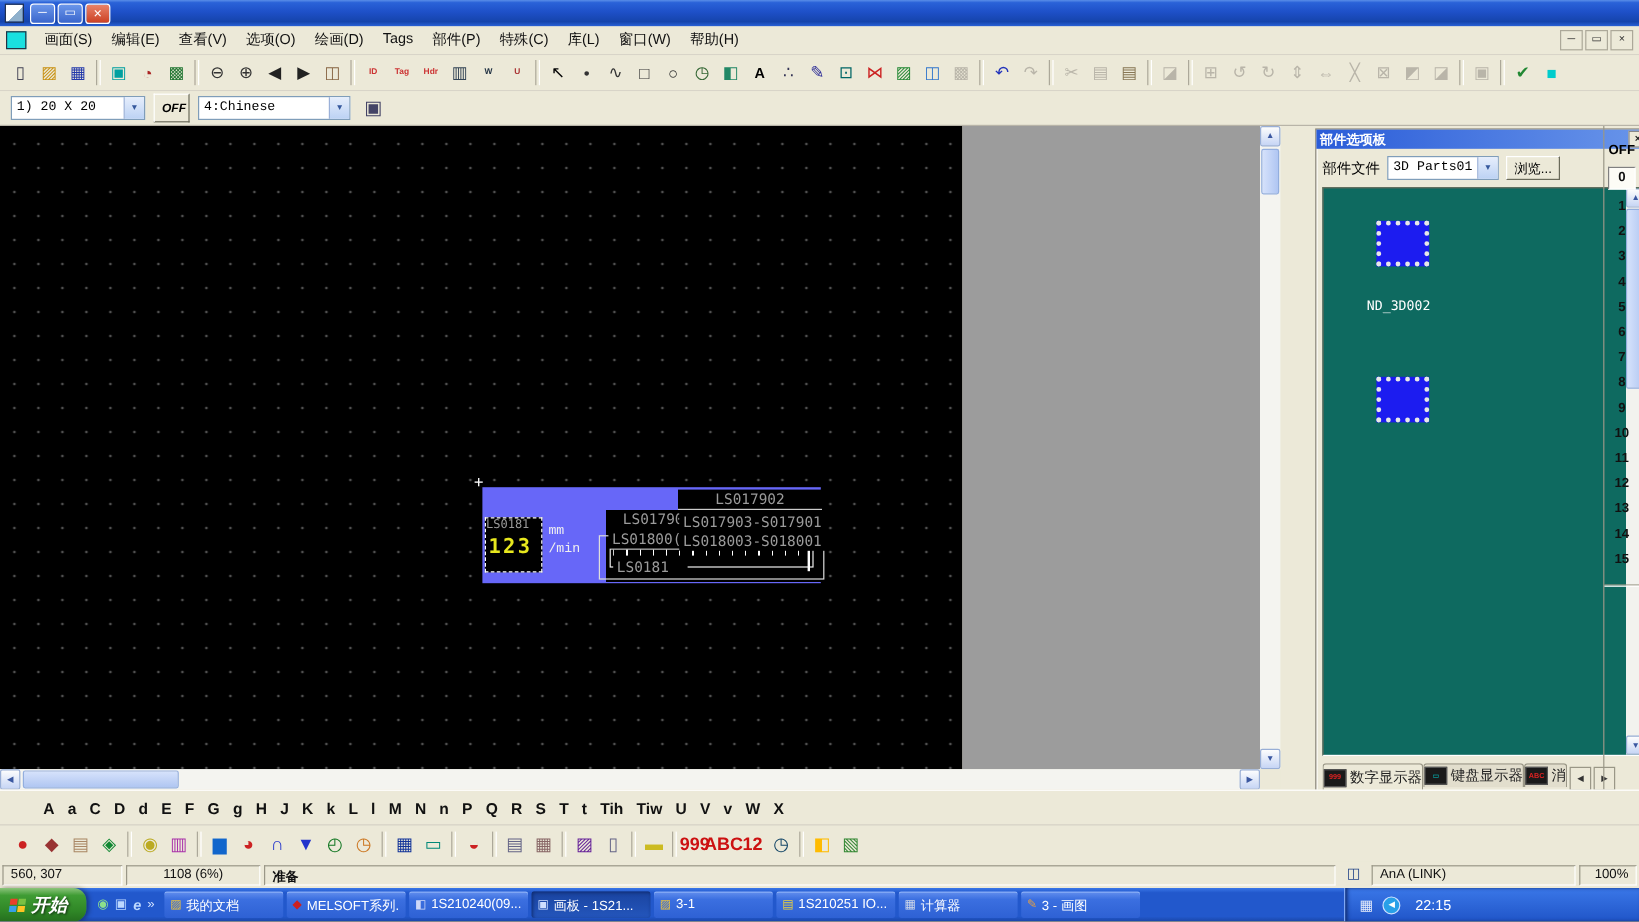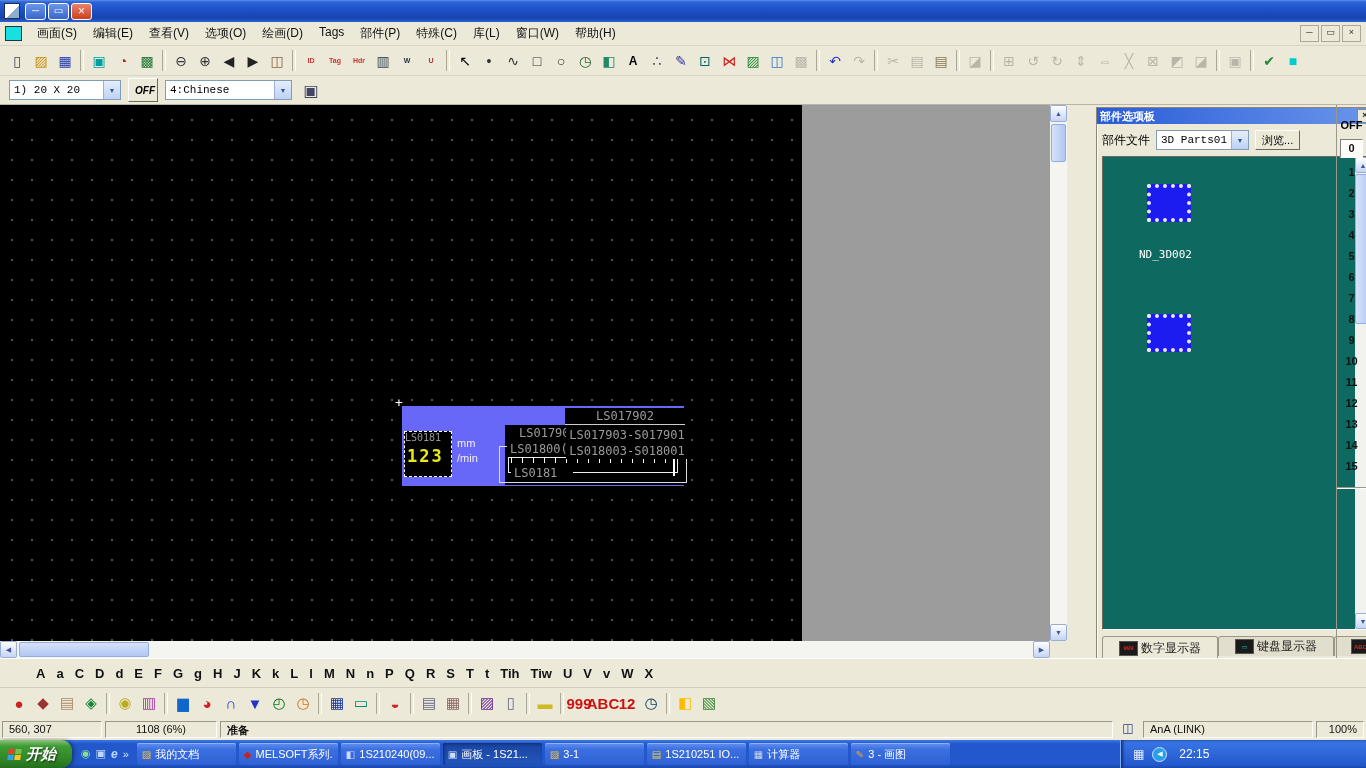--- a/index.html
+++ b/index.html
@@ -81,21 +81,21 @@
   .b2{left:516px;top:320px;}
   .b3{left:566px;top:322px;width:116px;text-align:center;}
   .b4{left:507px;top:336px;}
   .b5{left:566px;top:338px;width:116px;text-align:center;}
   .b6{left:511px;top:360px;width:56px;}
   .numdisp{position:absolute;left:404px;top:326px;width:48px;height:46px;background:#000;
     border:1px dashed #fff;box-sizing:border-box;}
   .nlabel{color:#999;font-family:"DejaVu Sans Mono",monospace;font-size:10px;line-height:12px;}
   .nval{color:#e8e81e;font-family:"DejaVu Sans Mono",monospace;font-weight:bold;font-size:17px;
     letter-spacing:2px;line-height:24px;padding-left:2px;}
-  .units{position:absolute;left:457px;top:331px;color:#f0f0f0;font-family:Liberation Sans, sans-serif;
+  .units{position:absolute;left:457px;top:331px;color:#f0f0f0;font-family:Liberation Mono, monospace;
     font-size:11px;line-height:15px;}
 
   
   .palette{position:absolute;left:1072px;top:2px;width:281px;height:554px;background:#ece9d8;
     border:1px solid #8a877a;box-shadow:inset 1px 1px 0 #fff;box-sizing:border-box;margin-left:24px;}
   .ptitle{height:16px;background:linear-gradient(90deg,#2a5cd8,#6a96ea);color:#fff;font-size:11px;
     font-weight:bold;display:flex;align-items:center;justify-content:space-between;padding:0 3px;}
   .pclose{width:14px;height:12px;background:#ece9d8;border:1px solid #888;color:#222;font-size:9px;
     line-height:10px;text-align:center;}
   .prow{display:flex;align-items:center;gap:6px;padding:6px 4px 4px 5px;}
@@ -111,21 +111,21 @@
   .part.p-checker .pic{border:4px dotted #e8e8e8;}
   .part.p-dashed .pic{border:2px dashed #fff;}
   .part .plabel{margin:26px 0 0 36px;color:#fff;font-size:11px;font-family:"DejaVu Sans Mono",monospace;}
   .psb{position:absolute;right:0;top:0;width:16px;height:100%;background:#f2f2ee;}
   .psb .sbtn{width:16px;height:16px;}
   .psb .pthumb{position:absolute;top:17px;left:0;width:16px;height:150px;
     background:linear-gradient(90deg,#d6e2fb,#b0c6f2);border:1px solid #93aede;border-radius:2px;box-sizing:border-box;}
   .psb .sbtn.bottom{position:absolute;bottom:0;}
   .ptabs{display:flex;align-items:flex-end;padding:3px 2px 0 5px;height:26px;}
   .ptabwrap{display:flex;}
-  .ptab{display:flex;align-items:center;gap:3px;padding:2px 16px;font-size:12px;background:#e2decd;
+  .ptab{display:flex;align-items:center;gap:3px;padding:2px 0;font-size:12px;background:#e2decd;
     border:1px solid #9a9787;border-bottom:none;border-radius:3px 3px 0 0;height:20px;box-sizing:border-box;color:#222;white-space:nowrap;overflow:hidden;}
   .ptab.active{background:#ece9d8;height:23px;}
   .tabicon{width:17px;height:13px;background:#1a1a1a;border:1px solid #555;font-size:6px;font-weight:bold;
     display:flex;align-items:center;justify-content:center;flex:0 0 auto;}
   .tabarrow{width:16px;height:18px;border:1px solid #9a9787;background:#ece9d8;font-size:7px;
     display:flex;align-items:center;justify-content:center;margin-left:2px;color:#333;}
 
   
   .numcol{position:absolute;left:1336px;top:0;width:30px;height:553px;border-left:1px solid #9a9787;
     box-sizing:border-box;padding-top:14px;}

